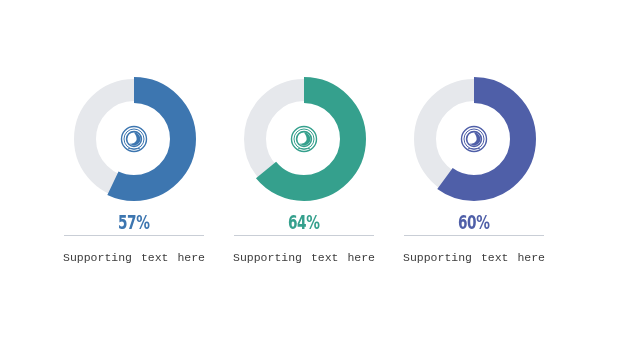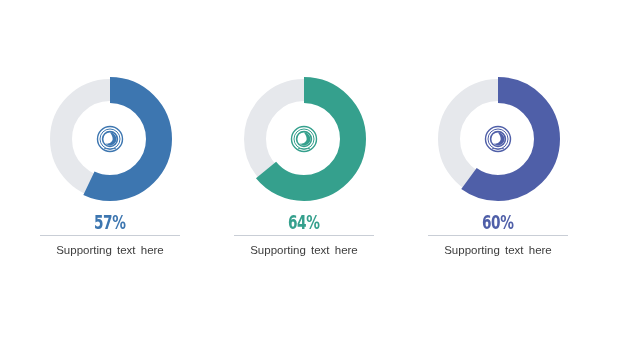--- a/index.html
+++ b/index.html
@@ -21,21 +21,20 @@
   }
   .cards {
     position: absolute;
     left: 0;
     top: 74px;
     width: 608px;
     display: flex;
     flex-direction: row;
     justify-content: center;
     align-items: flex-start;
-    gap: 24px;
   }
   .card {
     width: 170px;
     display: flex;
     flex-direction: column;
     align-items: center;
   }
   .donut-wrap {
     position: relative;
     width: 130px;
@@ -69,27 +68,27 @@
     font-family: "DejaVu Sans Condensed", "Liberation Sans Narrow", "Liberation Sans", sans-serif;
     transform: scaleX(0.80);
   }
   .divider {
     margin-top: 3px;
     width: 140px;
     height: 1px;
     background: #c9ced6;
   }
   .support {
-    margin-top: 7px;
+    margin-top: 15px;
     font-size: 11.5px;
     color: #3c3c3c;
     line-height: 14px;
     white-space: nowrap;
     word-spacing: 2px;
-    font-family: Liberation Sans, sans-serif;
+    font-family: Liberation Mono, monospace;
   }
 </style>
 </head>
 <body>
 
 <div class="slide">
   <div class="cards">
 
     <div class="card">
       <div class="donut-wrap">

